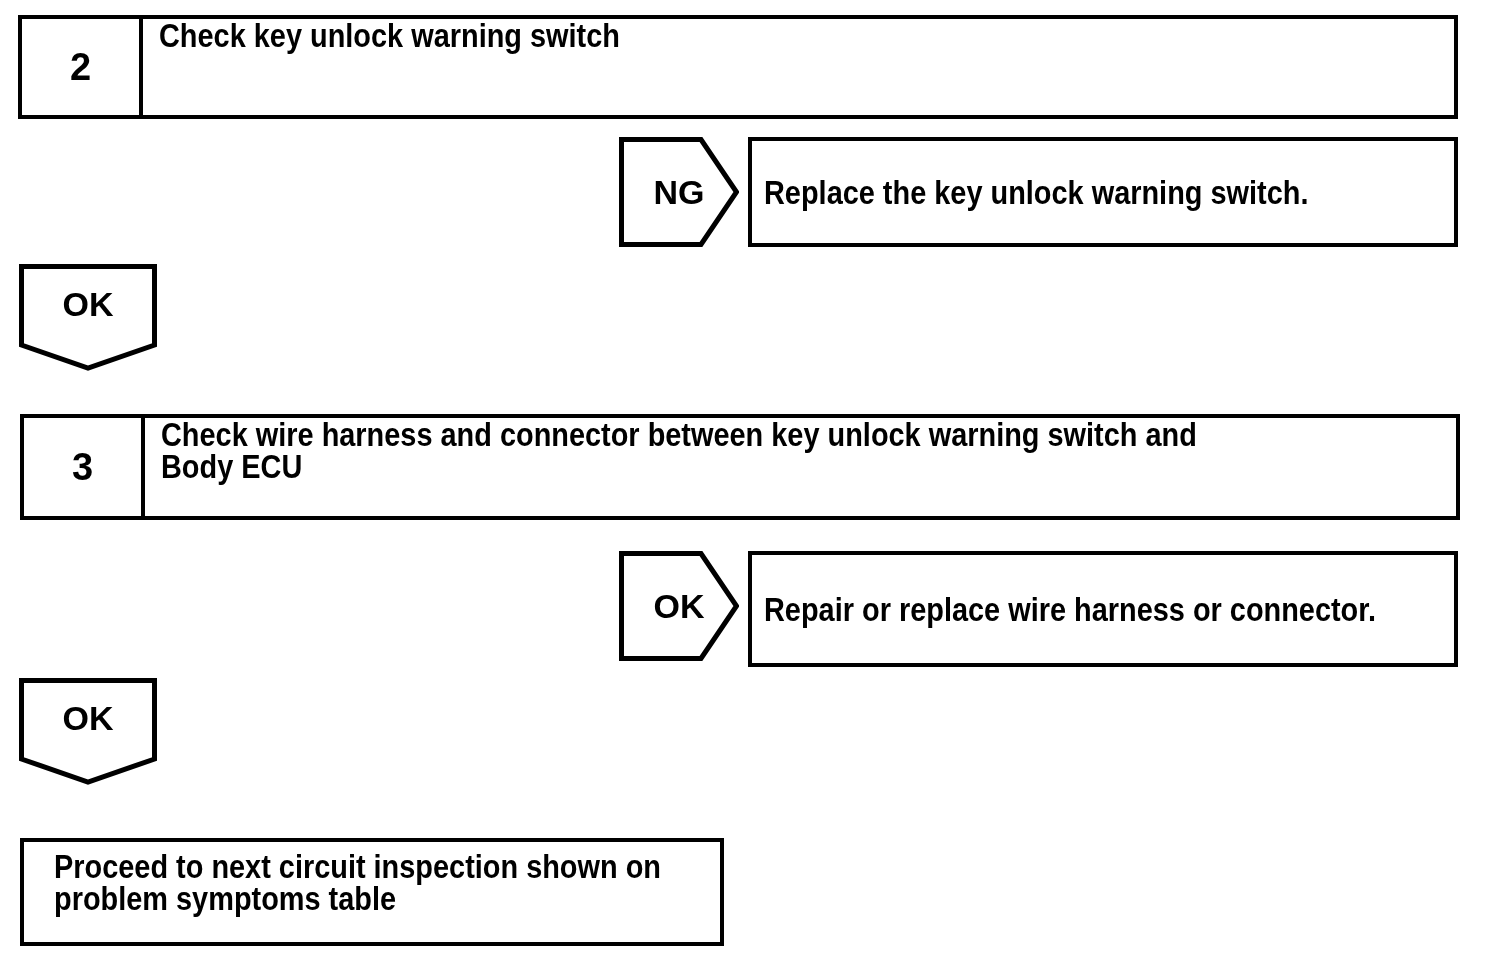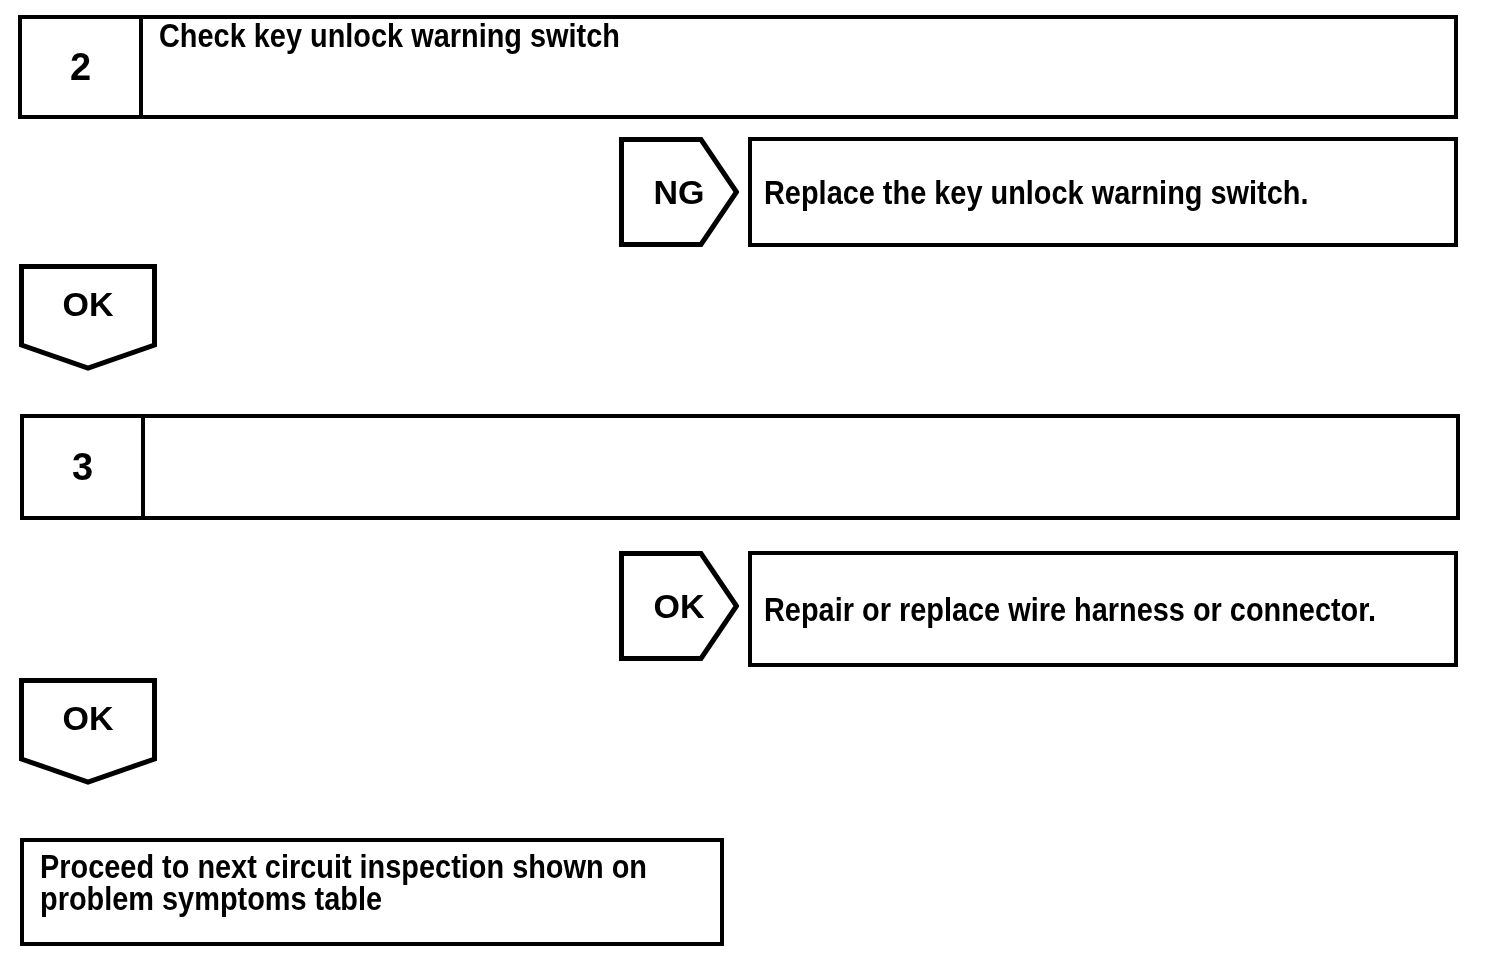--- a/index.html
+++ b/index.html
@@ -51,21 +51,21 @@
   }
   .action-box {
     align-items: center;
     padding-left: 12px;
     text-align: center;
   }
   .terminal-box {
     flex-direction: column;
     justify-content: flex-start;
     padding-top: 8px;
-    padding-left: 16px;
+    padding-left: 30px;
   }
   .pent {
     position: absolute;
   }
   .pent svg {
     display: block;
   }
   .pent-label {
     position: absolute;
     display: flex;
@@ -106,20 +106,24 @@
 
   <div class="pent" style="left:19px; top:264px; width:138px; height:107px;">
     <svg width="138" height="107" viewBox="0 0 138 107">
       <polygon points="2.5,2.5 135.5,2.5 135.5,81 69,104 2.5,81" fill="#ffffff" stroke="#000000" stroke-width="5" stroke-linejoin="miter"></polygon>
     </svg>
     <div class="pent-label rect-part">OK</div>
   </div>
 
   <div class="box" style="left:20px; top:414px; width:1440px; height:106px;">
     <div class="num-cell">3</div>
+    <div class="step-title">
+      <span class="tline">Check wire harness and connector between key unlock warning switch and</span>
+      <span class="tline">Body ECU</span>
+    </div>
   </div>
 
   <div class="pent" style="left:619px; top:551px; width:120px; height:110px;">
     <svg width="120" height="110" viewBox="0 0 120 110">
       <polygon points="2.5,2.5 82,2.5 117.5,55 82,107.5 2.5,107.5" fill="#ffffff" stroke="#000000" stroke-width="5" stroke-linejoin="miter"></polygon>
     </svg>
     <div class="pent-label full">OK</div>
   </div>
 
   <div class="box action-box" style="left:748px; top:551px; width:710px; height:116px;">

